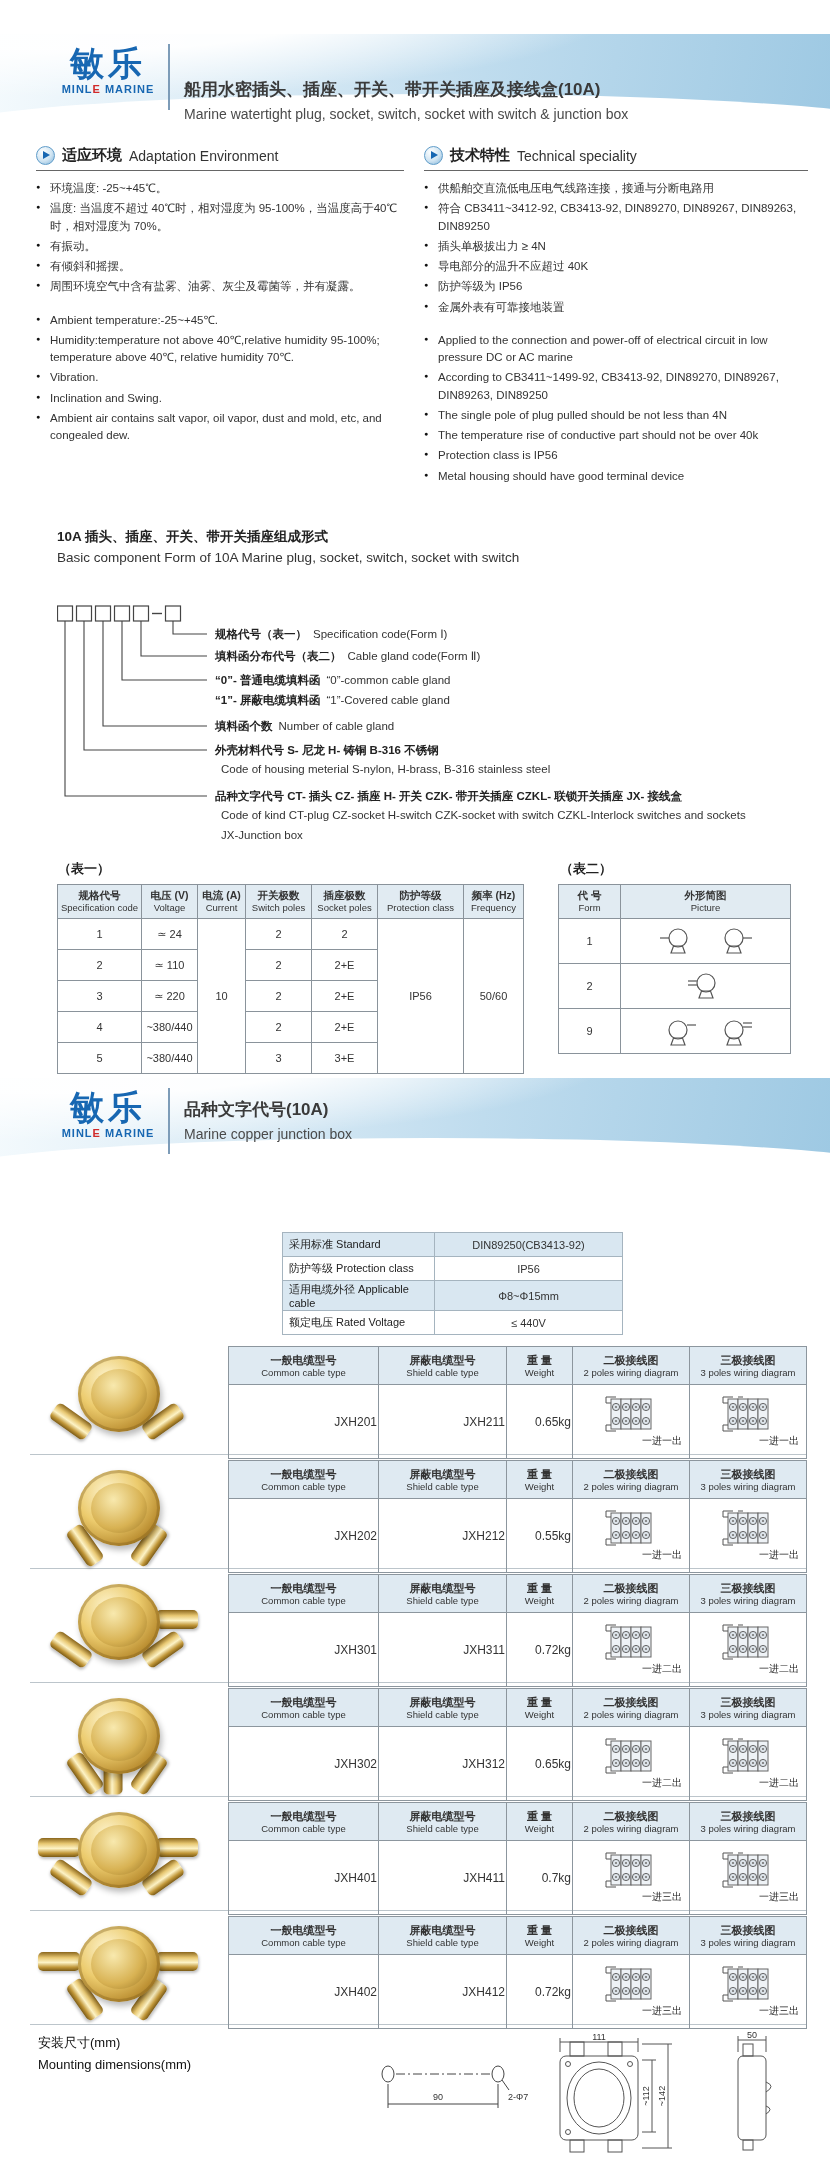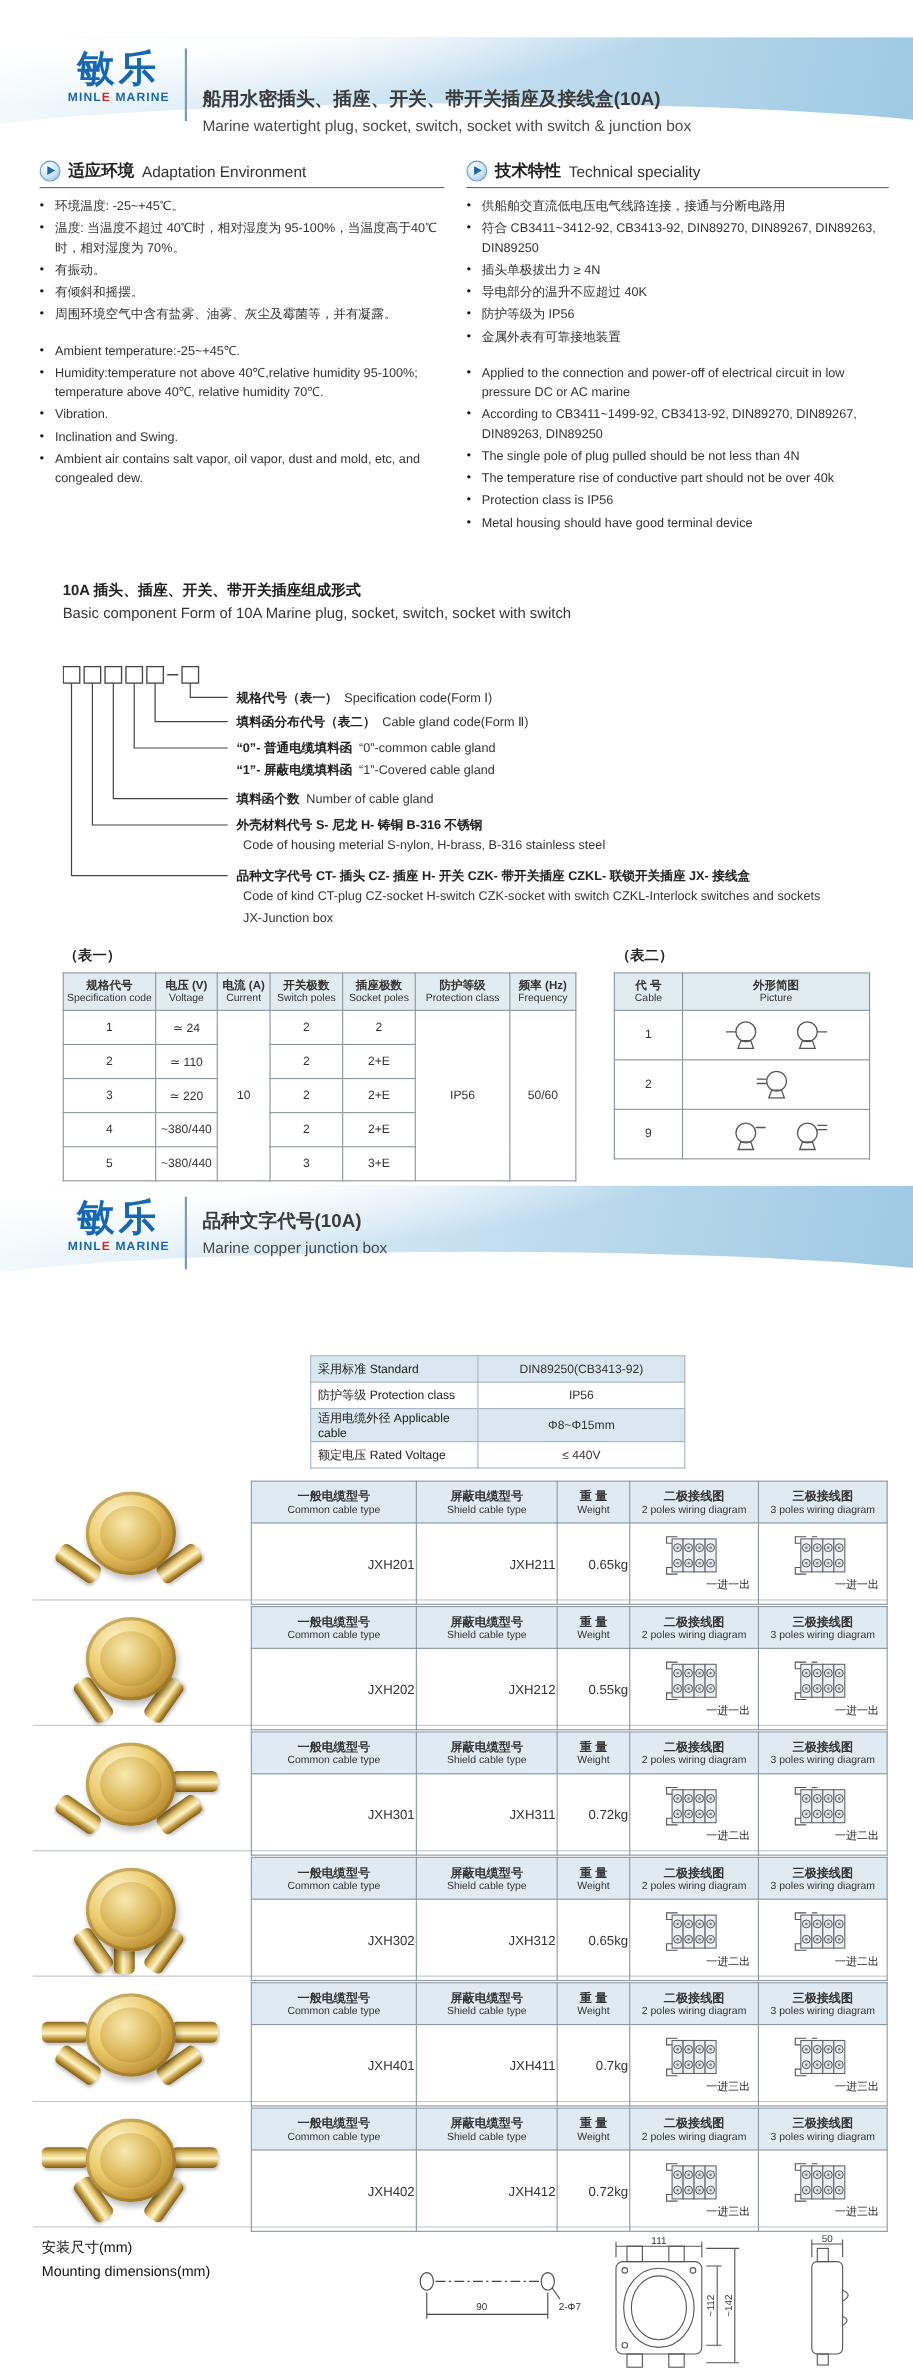--- a/index.html
+++ b/index.html
@@ -271,21 +271,21 @@
   <div class="tcap" style="left:560px;top:860px;">（表二）</div>
   <table class="spec" style="left:558px;top:884px;width:232px;">
     <colgroup>
         <col style="width:62px">
         <col style="width:170px">
       </colgroup>
     <tbody>
         <tr style="height:34px;">
       <th>
             <div class="cn">代 号</div>
-            <div class="en">Cable</div>
+            <div class="en">Form</div>
           </th>
       <th>
             <div class="cn">外形简图</div>
             <div class="en">Picture</div>
           </th>
     </tr>
     <tr style="height:45px;">
       <td>1</td>
       <td>
             <div class="picCell">

